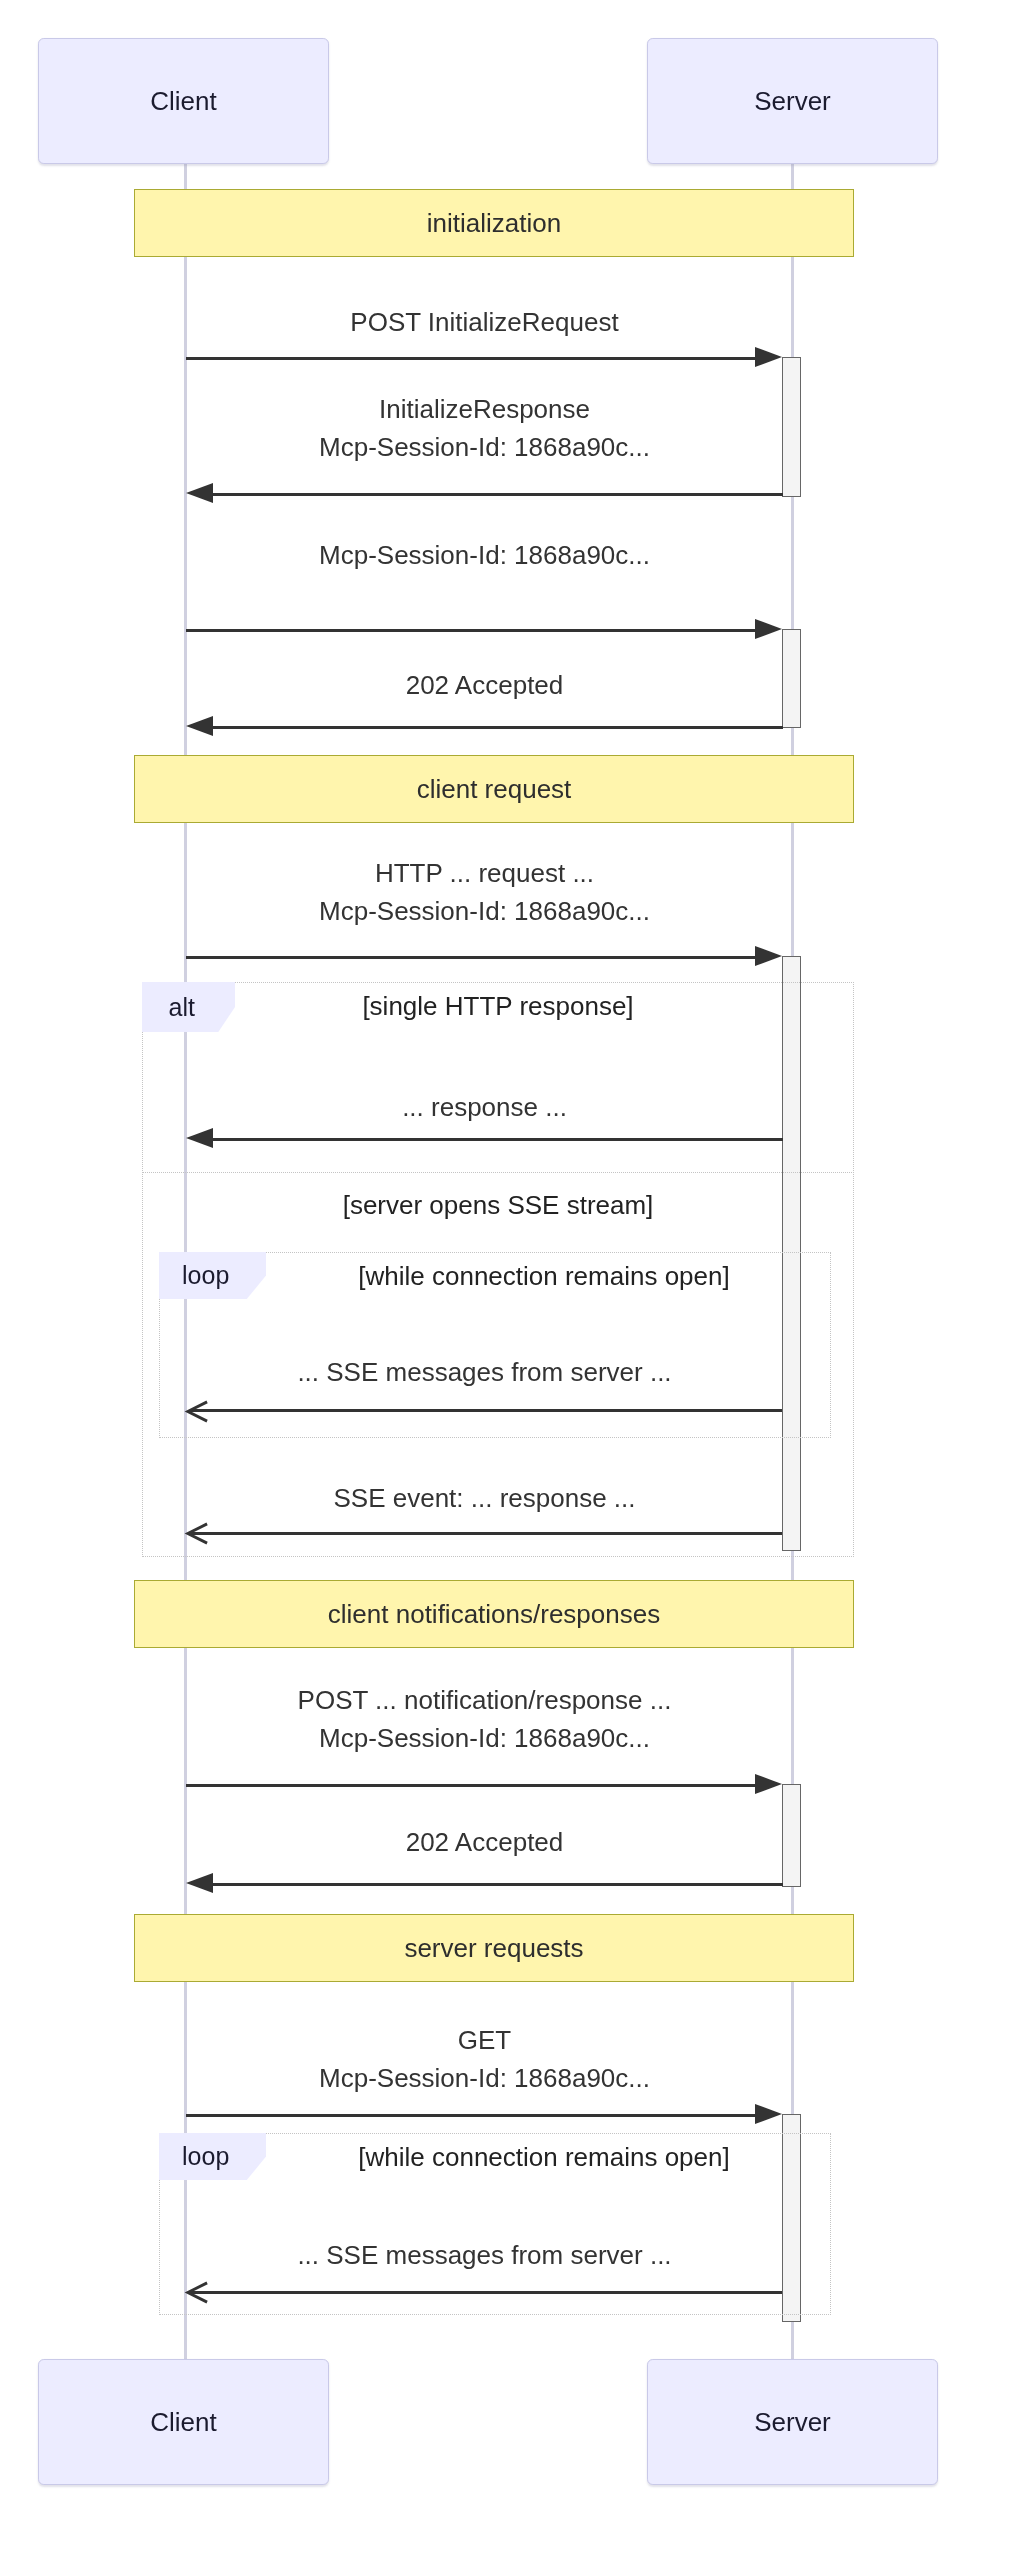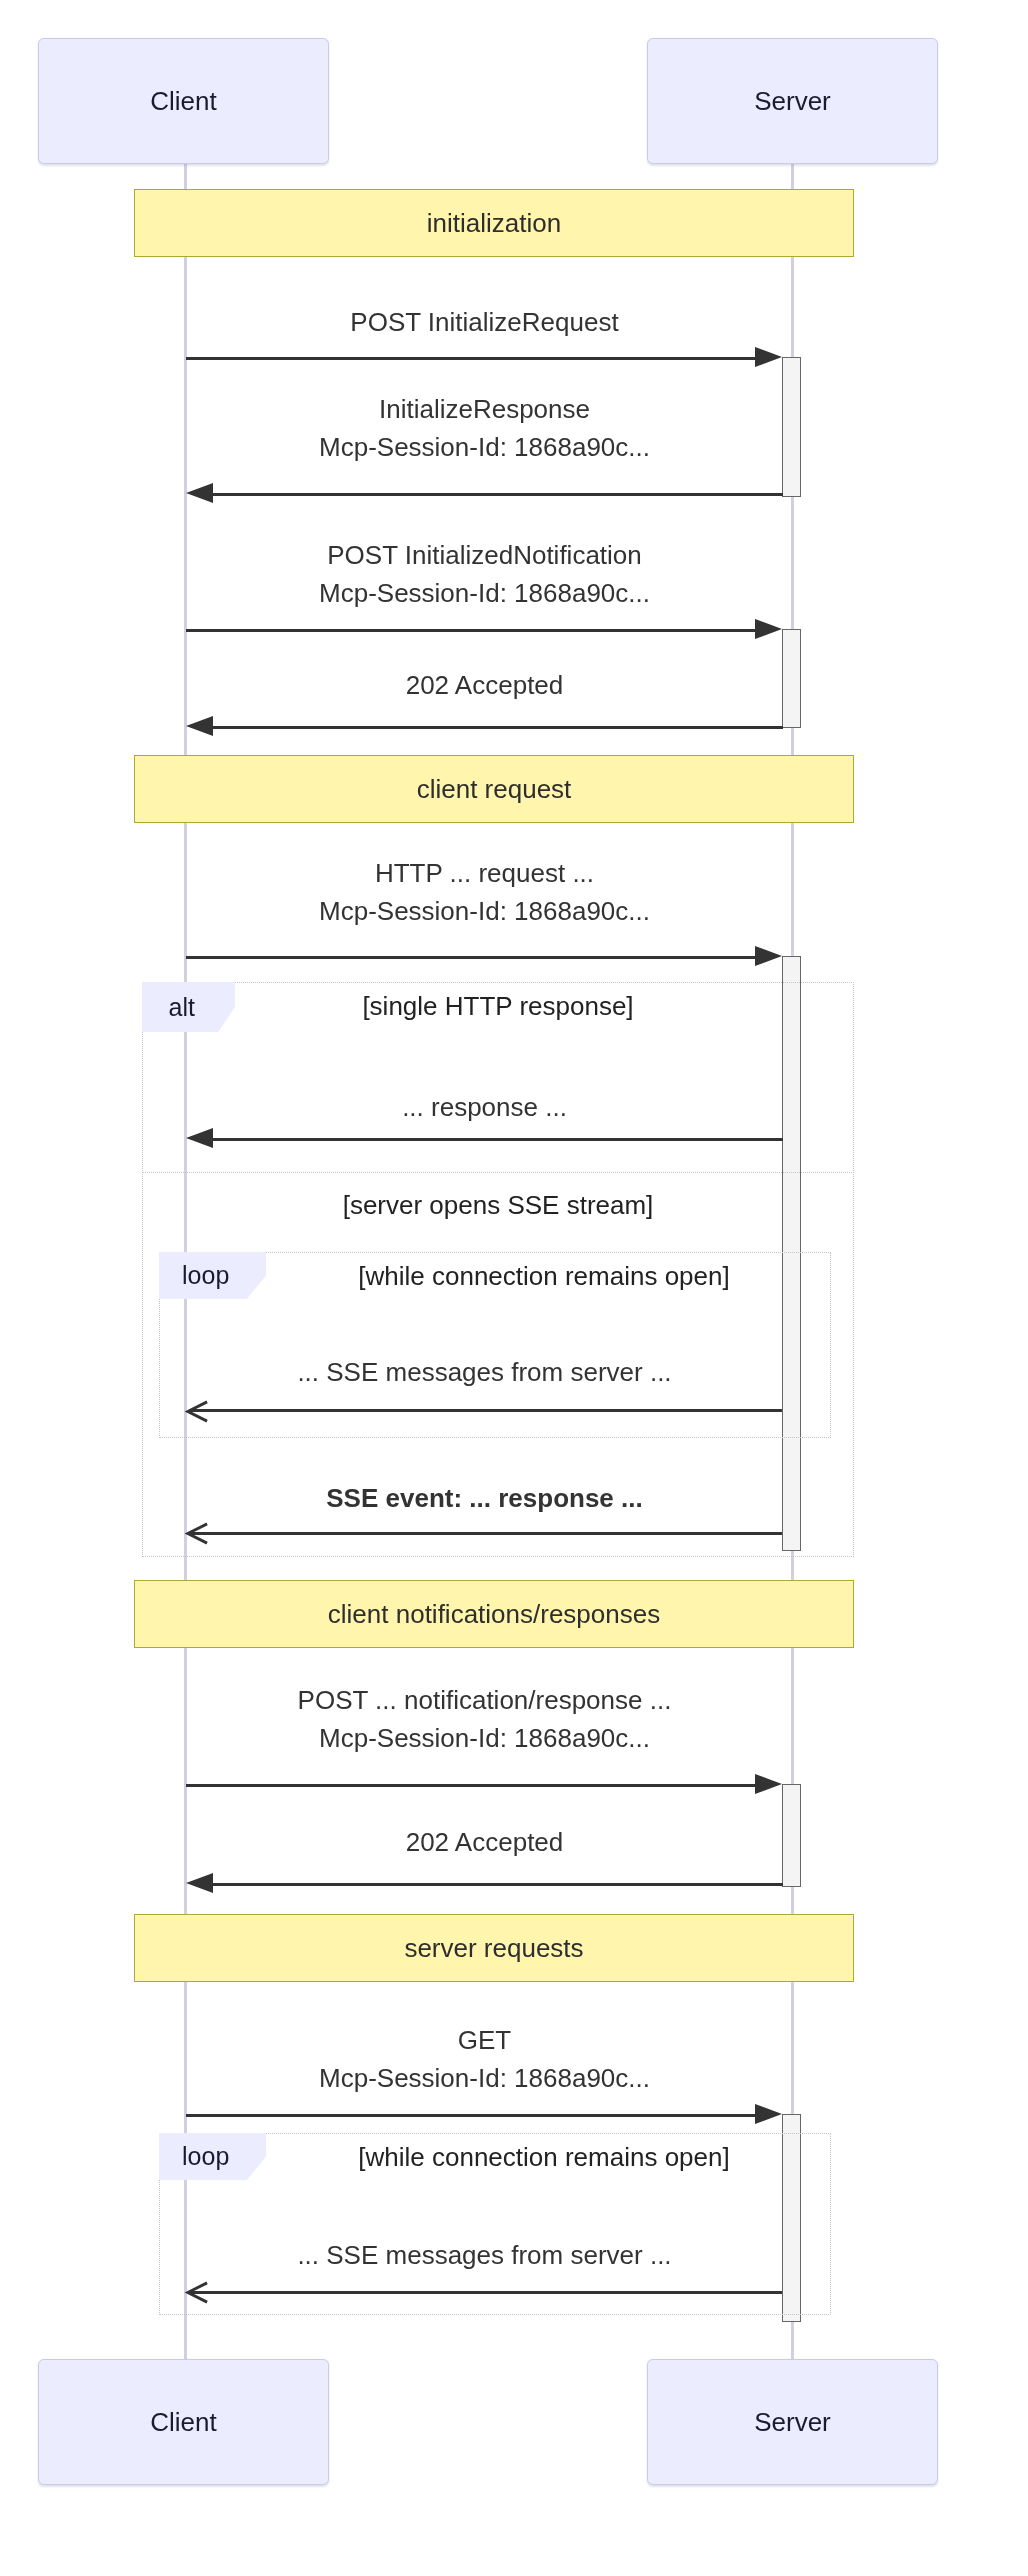--- a/index.html
+++ b/index.html
@@ -55,21 +55,20 @@
   <div class="act" style="top:357px;height:140px;"></div>
 
   <div class="msg" style="top:390px;">
     <div>InitializeResponse</div>
     <div>Mcp-Session-Id: 1868a90c...</div>
   </div>
   <div class="line" style="left:212px;top:493px;width:571px;"></div>
   <div class="head-l" style="left:186px;top:483px;"></div>
 
   <div class="msg" style="top:536px;">
-    <div>POST InitializedNotification</div>
     <div>Mcp-Session-Id: 1868a90c...</div>
   </div>
   <div class="line" style="left:186px;top:629px;width:571px;"></div>
   <div class="head-r" style="left:755px;top:619px;"></div>
   <div class="act" style="top:629px;height:99px;"></div>
 
   <div class="msg" style="top:666px;">
     <div>202 Accepted</div>
   </div>
   <div class="line" style="left:212px;top:726px;width:571px;"></div>
@@ -115,21 +114,21 @@
   </div>
 
   <div class="msg" style="top:1353px;">
     <div>... SSE messages from server ...</div>
   </div>
   <div class="line" style="left:190px;top:1409px;width:592px;"></div>
   <svg class="chev" style="left:182px;top:1399px;" width="29" height="25" viewBox="0 0 30 26">
       <path d="M26 3 L6 13 L26 23" fill="none" stroke="#333" stroke-width="3"></path>
     </svg>
 
-  <div class="msg" style="top:1479px;font-weight:bold;">
+  <div class="msg" style="top:1479px;">
     <div>SSE event: ... response ...</div>
   </div>
   <div class="line" style="left:190px;top:1532px;width:592px;"></div>
   <svg class="chev" style="left:182px;top:1521px;" width="29" height="25" viewBox="0 0 30 26">
       <path d="M26 3 L6 13 L26 23" fill="none" stroke="#333" stroke-width="3"></path>
     </svg>
 
   <div class="note" style="top:1580px;">
     <span>client notifications/responses</span>
   </div>

